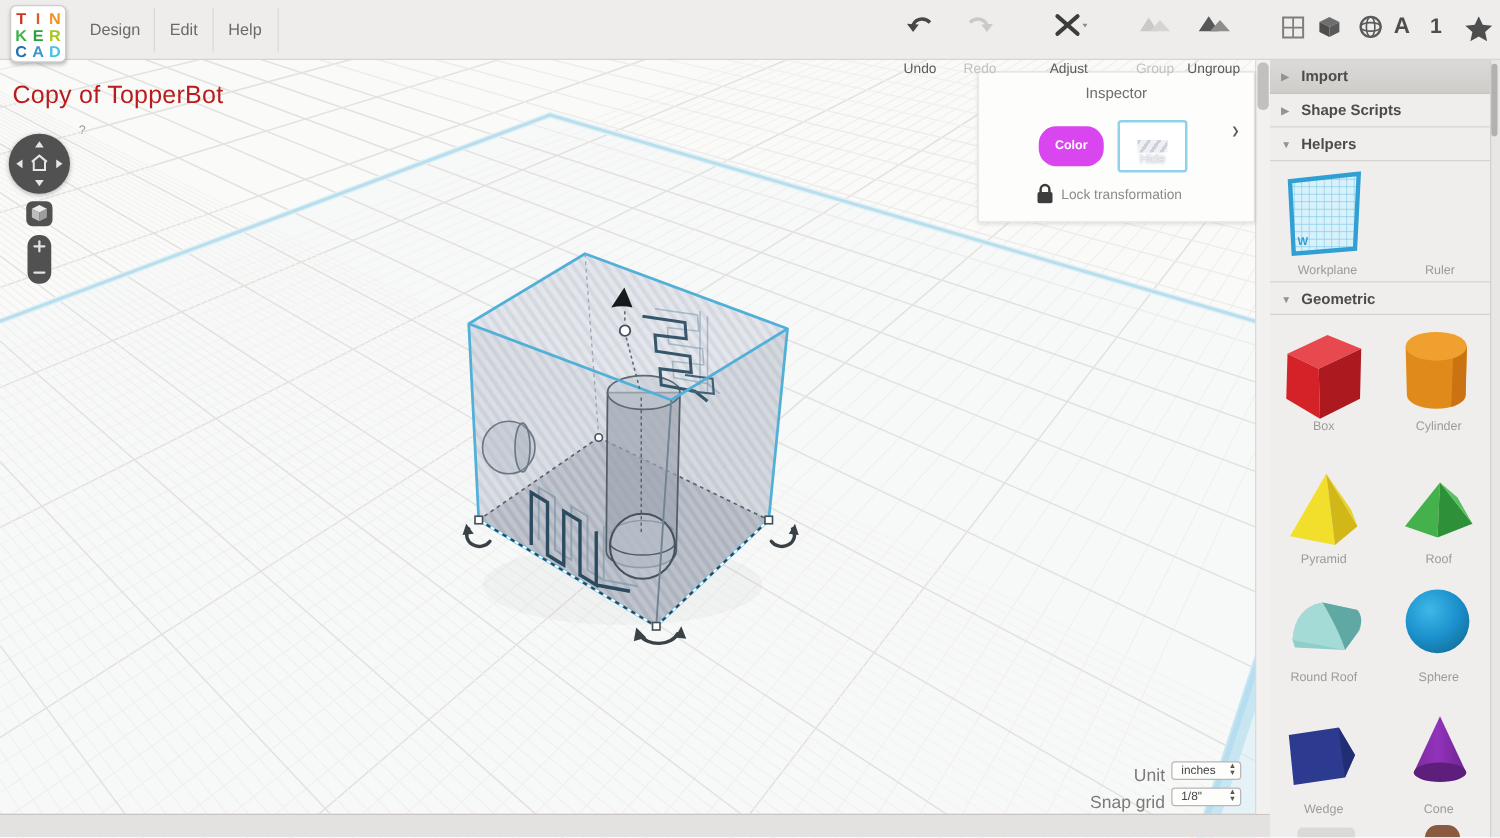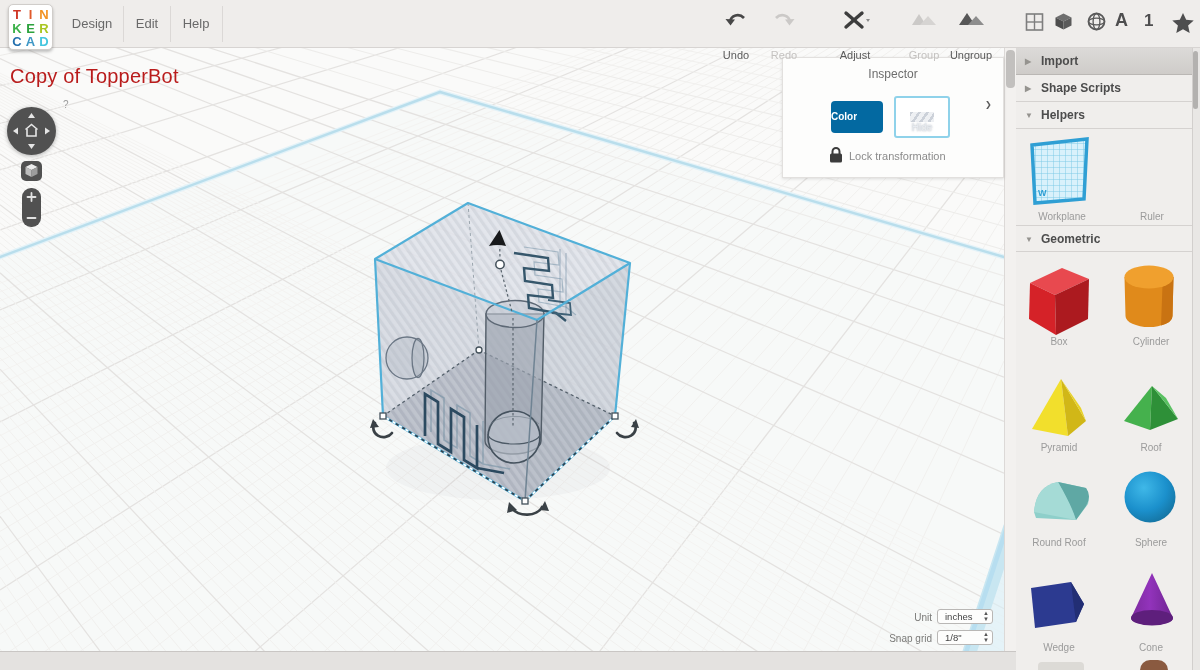--- a/index.html
+++ b/index.html
@@ -27,29 +27,29 @@
 
  
  #navcircle{position:absolute;left:7px;top:107px;width:49px;height:48px;border-radius:50%;background:#515151;box-shadow:0 1px 4px rgba(0,0,0,0.3);}
  #navq{position:absolute;left:63px;top:99px;font-size:10px;color:#9a9a9a;}
  #navcube{position:absolute;left:21px;top:161px;width:21px;height:20px;border-radius:5px;background:#515151;}
  #navzoom{position:absolute;left:22px;top:188px;width:19px;height:39px;border-radius:9px;background:#515151;color:#e8e8e8;font-size:11px;text-align:center;}
 
  
  #inspector{position:absolute;left:782px;top:57px;width:222px;height:121px;background:#fdfdfc;border:1px solid #e2e0de;box-shadow:0 1px 3px rgba(0,0,0,0.12);}
  #inspector .ititle{margin-top:9px;text-align:center;font-size:12px;color:#6d6d6d;}
- #isw-color{position:absolute;left:48px;top:43px;width:52px;height:32px;background:#0369a1;border-radius:4px;color:#fff;font-size:10px;font-weight:bold;line-height:32px;}
+ #isw-color{position:absolute;left:48px;top:43px;width:52px;height:32px;background:#d946ef;border-radius:14px;color:#fff;font-size:10px;font-weight:bold;text-align:center;line-height:32px;}
  #isw-hide{position:absolute;left:111px;top:38px;width:56px;height:42px;border:2px solid #8fd2ea;border-radius:3px;background:#fff;padding:14px;}
  #isw-hide .stripes{width:100%;height:100%;background:repeating-linear-gradient(125deg,#ccd1d9 0 2.6px,#eef0f3 2.6px 6.6px);text-align:center;line-height:32px;font-size:10px;color:#e8ecf1;text-shadow:0 0 2px rgba(110,120,135,0.7);}
  #iarrow{position:absolute;left:202px;top:42px;font-size:8px;color:#5a5a5a;}
  #ilock{position:absolute;left:46px;top:88px;}
  #ilocktext{position:absolute;left:66px;top:92px;font-size:11px;color:#8b8b8b;}
 
  
- .ulab{position:absolute;font-size:10px;color:#7a7a78;text-align:right;width:60px;}
+ .ulab{position:absolute;font-size:14px;color:#7a7a78;text-align:right;width:60px;}
  .usel{position:absolute;width:56px;height:15px;background:#fdfdfc;border:1px solid #b9b7b5;border-radius:3px;font-size:9.5px;color:#444;line-height:13px;padding-left:7px;}
  .usel .st{position:absolute;right:3px;top:0px;font-size:6px;color:#555;line-height:6px;}
 
  
  #bottombar{position:absolute;left:0;top:651px;width:1016px;height:19px;background:#e4e2e0;border-top:1px solid #c9c6c4;}
  #vscroll{position:absolute;left:1004px;top:48px;width:12px;height:603px;background:#f3f1ef;border-left:1px solid #dcd9d7;}
  #vthumb{position:absolute;left:1px;top:2px;width:9px;height:38px;background:#c2c0be;border-radius:4px;}
 
  
  #sidebar{position:absolute;left:1016px;top:48px;width:184px;height:622px;background:#f0eeec;}

